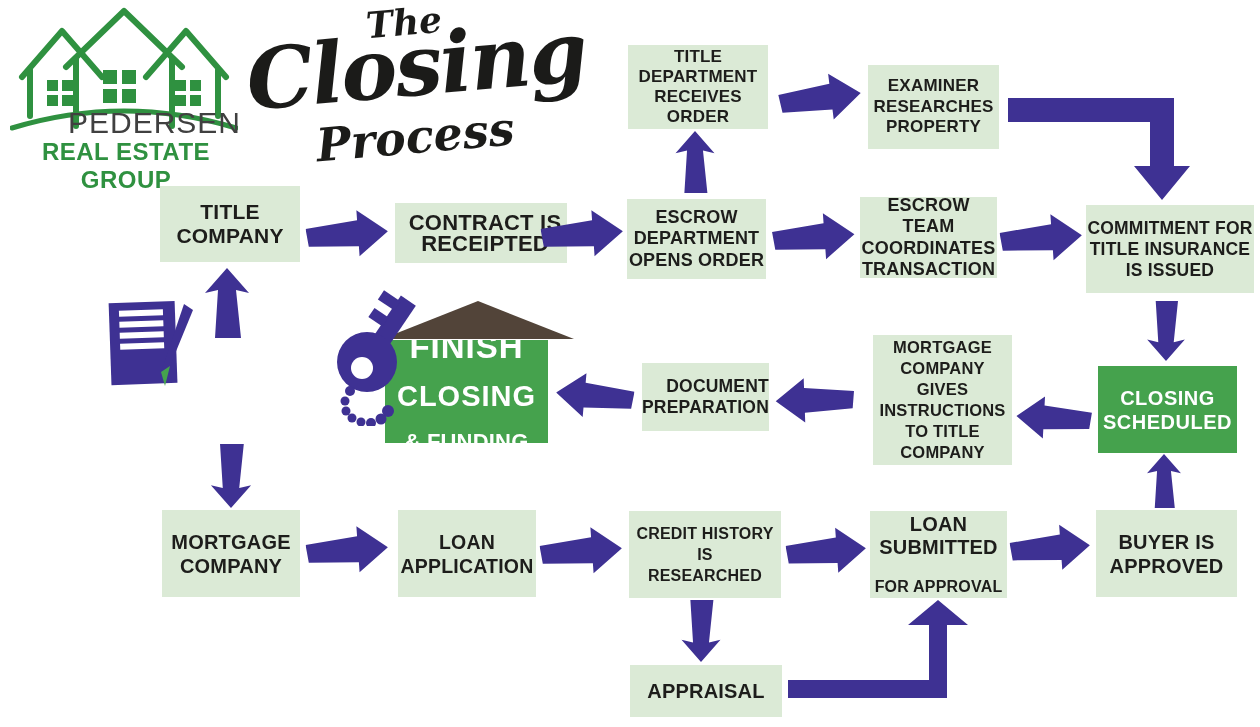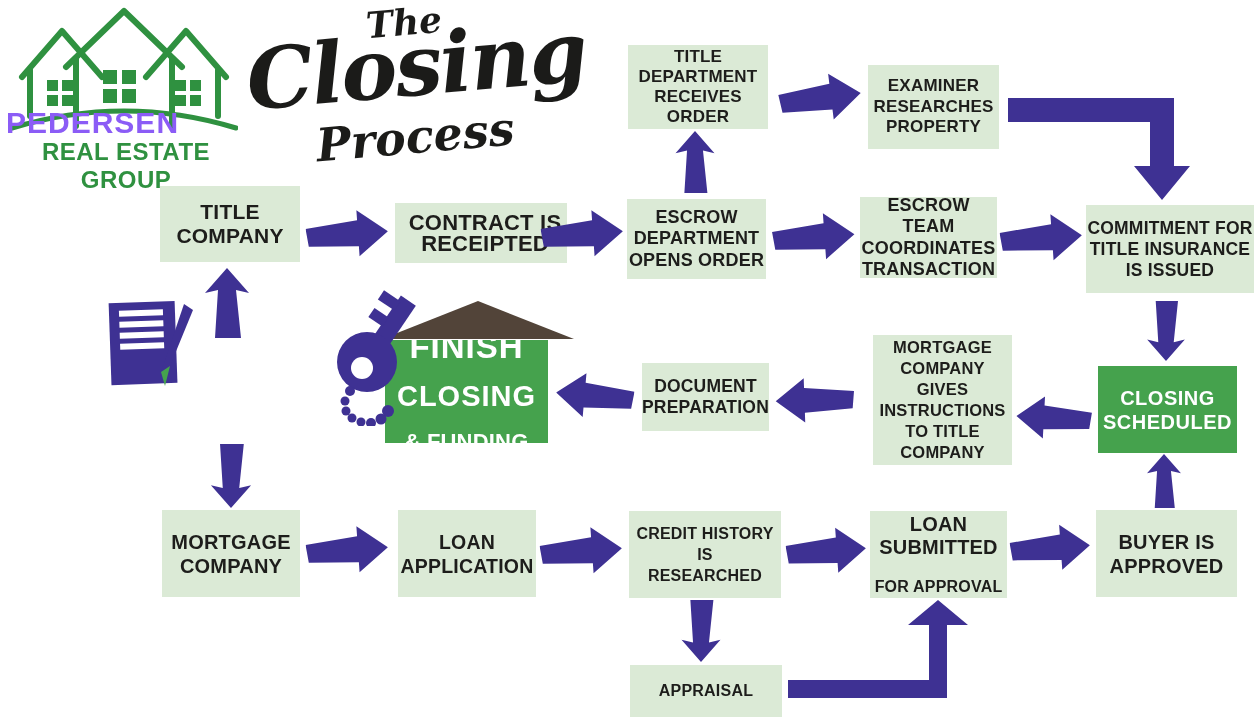--- a/index.html
+++ b/index.html
@@ -13,22 +13,22 @@
   .node.green{background:var(--box_green,#45a24d);color:var(--text_white,#fff);}
   .node .sub{display:block;}
 
   
   svg.arrow{position:absolute;color:var(--arrow_purple,#3e3193);}
   svg.arrow polygon, svg.arrow path{fill:currentColor;}
 
   
   .logo{position:absolute;left:6px;top:2px;width:240px;height:170px;}
   .logo svg{position:absolute;left:4px;top:2px;}
-  .brand-name{position:absolute;left:0;top:104px;width:235px;text-align:left;
-              font-size:30px;font-weight:bold;color:#8b5cf6;letter-spacing:1px;}
+  .brand-name{position:absolute;left:0;top:104px;width:235px;text-align:right;
+              font-size:30px;font-weight:normal;color:#404040;letter-spacing:1px;}
   .brand-tagline{position:absolute;left:0;top:136px;width:240px;text-align:center;
               font-size:24px;font-weight:bold;color:var(--logo_green,#2f9140);letter-spacing:.5px;}
 
   
   .script{position:absolute;font-family:"DejaVu Serif",serif;font-style:italic;
           font-weight:bold;color:#1b1b19;line-height:1;}
   .t1{left:366px;top:4px;font-size:36px;transform:rotate(-5deg);}
   .t2{left:246px;top:24px;font-size:84px;transform:rotate(-5deg);letter-spacing:-2px;}
   .t3{left:316px;top:114px;font-size:46px;transform:rotate(-5deg);}
 
@@ -106,21 +106,21 @@
 
 
   <div class="node green" style="left:385px;top:340px;width:163px;height:103px;">
     <div style="line-height:1;">
       <span class="sub" style="font-size:33px;letter-spacing:1px;">FINISH</span>
       <span class="sub" style="font-size:29px;letter-spacing:1px;margin-top:3px;">CLOSING</span>
       <span class="sub" style="font-size:22px;margin-top:4px;">&amp; FUNDING</span>
     </div>
   </div>
 
-  <div class="node" style="left:642px;top:363px;width:127px;height:68px;font-size:17.5px;line-height:21px;">DOCUMENT
+  <div class="node" style="left:642px;top:363px;width:127px;height:68px;font-size:17.5px;line-height:21px;text-align:right;">DOCUMENT
 PREPARATION</div>
   <div class="node" style="left:873px;top:335px;width:139px;height:130px;font-size:16.5px;line-height:21px;">MORTGAGE
 COMPANY GIVES
 INSTRUCTIONS
 TO TITLE
 COMPANY</div>
   <div class="node green" style="left:1098px;top:366px;width:139px;height:87px;font-size:20px;line-height:24px;letter-spacing:.5px;">CLOSING
 SCHEDULED</div>
 
   <div class="node" style="left:162px;top:510px;width:138px;height:87px;font-size:20px;line-height:24px;">MORTGAGE
@@ -133,21 +133,21 @@
   <div class="node" style="left:870px;top:511px;width:137px;height:87px;">
     <div>
       <span class="sub" style="font-size:20px;line-height:23px;white-space:pre-line;">LOAN
 SUBMITTED</span>
       <span class="sub" style="font-size:16px;line-height:20px;">FOR APPROVAL</span>
     </div>
   </div>
   <div class="node" style="left:1096px;top:510px;width:141px;height:87px;font-size:20px;line-height:24px;">BUYER IS
 APPROVED</div>
 
-  <div class="node" style="left:630px;top:665px;width:152px;height:52px;font-size:16px;">APPRAISAL</div>
+  <div class="node" style="left:630px;top:665px;width:152px;height:52px;font-size:20px;">APPRAISAL</div>
 
   <svg class="icon" style="left:382px;top:299px;" width="192" height="40" viewBox="0 0 192 40">
     <polygon points="0,40 96,2 192,40" fill="#524439"></polygon>
   </svg>
 
   <svg class="icon" style="left:108px;top:296px;" width="94" height="98" viewBox="0 0 94 98">
     <g transform="rotate(-2 36 46)">
       <rect x="2" y="6" width="66" height="82" fill="#3e3193"></rect>
       <rect x="12" y="14" width="44" height="6" fill="#fff"></rect>
       <rect x="12" y="25" width="44" height="6" fill="#fff"></rect>

